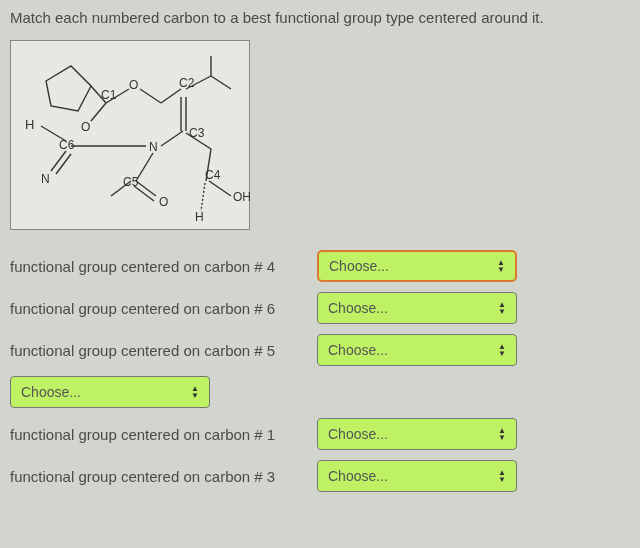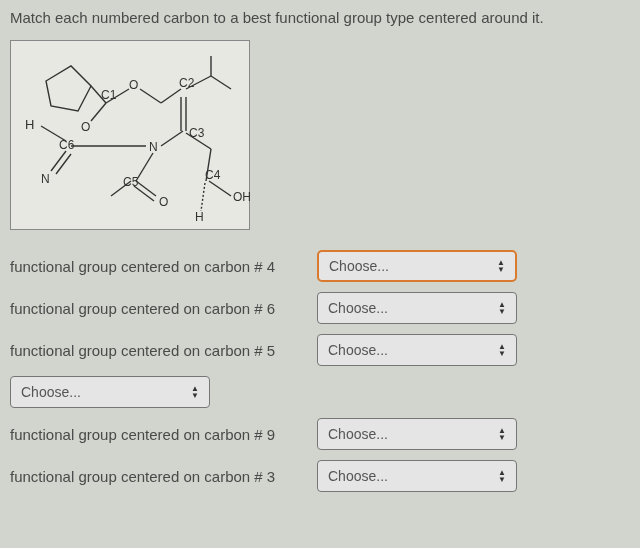--- a/index.html
+++ b/index.html
@@ -38,21 +38,21 @@
   .question-label {
     font-size: 15px;
     color: #4a4a4a;
     min-width: 290px;
   }
   .select {
     flex: 0 0 200px;
     height: 32px;
     border: 1px solid #767676;
     border-radius: 4px;
-    background: #e5e5e5;
+    background: #bef264;
     display: flex;
     align-items: center;
     justify-content: space-between;
     padding: 0 10px;
     font-size: 14px;
     color: #555;
     cursor: pointer;
   }
   .select.active {
     border: 2px solid #d97a2e;
@@ -174,21 +174,21 @@
       <div class="question-row">
         <div class="select">
           <span>Choose...</span>
           <span class="sort-icon">
             <span>▲</span>
             <span>▼</span>
           </span>
         </div>
       </div>
       <div class="question-row">
-        <div class="question-label">functional group centered on carbon # 9</div>
+        <div class="question-label">functional group centered on carbon # 1</div>
         <div class="select">
           <span>Choose...</span>
           <span class="sort-icon">
             <span>▲</span>
             <span>▼</span>
           </span>
         </div>
       </div>
       <div class="question-row">
         <div class="question-label">functional group centered on carbon # 3</div>

